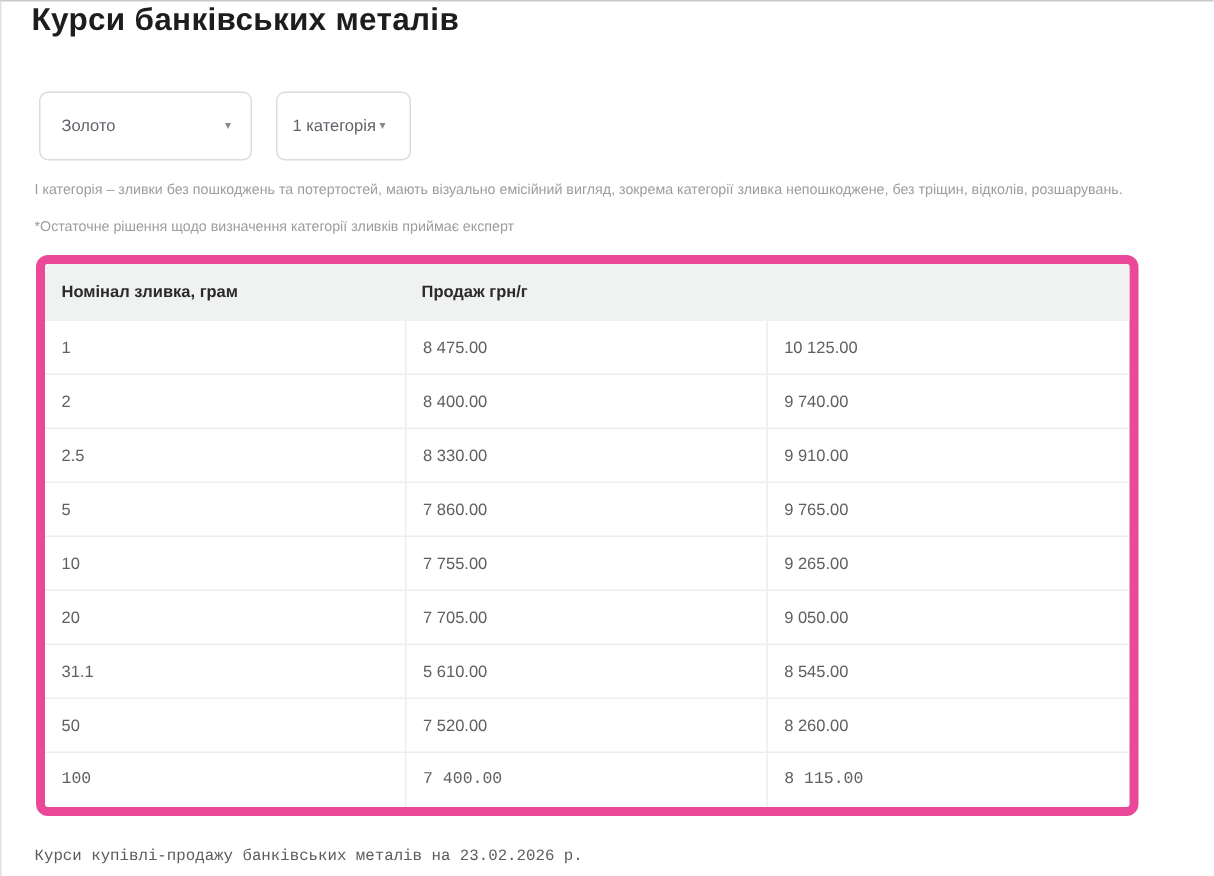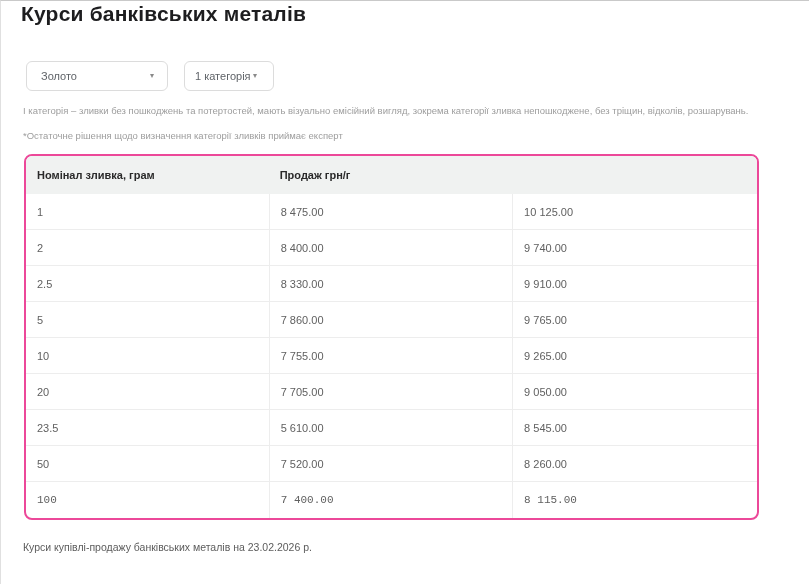--- a/index.html
+++ b/index.html
@@ -16,42 +16,42 @@
   h1.page-title {
     margin-top: 1px;
     margin-left: -2px;
     font-size: 21px;
     font-weight: 800;
     letter-spacing: 0.2px;
     color: #1d1d1f;
   }
   .filters { margin-top: 35px; margin-left: 3px; display: flex; align-items: center; }
   .select {
-    height: 30px;
+    height: 46px;
     border: 1px solid #dcdcdc;
     border-radius: 6px;
     background: #fff;
     display: flex; align-items: center; justify-content: space-between;
     font-size: 11px; color: #5f6368;
     cursor: pointer;
   }
   .select-metal { width: 142px; padding: 0 13px 0 14px; }
   .select-category { width: 90px; margin-left: 16px; padding: 0 16px 0 10px; justify-content: space-between; }
   .caret { font-size: 8px; color: #8a8a8a; line-height: 1; }
   .desc {
     margin-top: 13px;
     font-size: 9.5px; line-height: 13px;
     color: #9d9d9d;
     max-width: 742px;
   }
   .note { margin-top: 12px; max-width: 742px; }
   .rates-table {
     margin-top: 12px; margin-left: 1px;
     width: 735px;
-    border: 2px solid #ec4899;
+    border: 6px solid #ec4899;
     border-radius: 8px;
     overflow: hidden;
     background: #fff;
   }
   .thead {
     display: grid; grid-template-columns: 33.2% 33.3% 33.5%;
     background: #f0f2f1;
     height: 38px; align-items: center;
   }
   .th {
@@ -67,20 +67,21 @@
   .td {
     font-size: 11px; color: #606060;
     padding-left: 11px;
     height: 100%; display: flex; align-items: center;
   }
   .td + .td { border-left: 1px solid #ededed; }
   .footer-note {
     margin-top: 21px;
     font-size: 10.5px;
     color: #5c5c5c;
+    font-family: Liberation Mono, monospace;
   }
 </style>
 </head>
 <body>
 
 <div class="page">
 
   <h1 class="page-title">Курси банківських металів</h1>
 
   <div class="filters">
@@ -128,21 +129,21 @@
           <div class="td">10</div>
           <div class="td">7 755.00</div>
           <div class="td">9 265.00</div>
         </div>
         <div class="trow">
           <div class="td">20</div>
           <div class="td">7 705.00</div>
           <div class="td">9 050.00</div>
         </div>
         <div class="trow">
-          <div class="td">23.5</div>
+          <div class="td">31.1</div>
           <div class="td">5 610.00</div>
           <div class="td">8 545.00</div>
         </div>
         <div class="trow">
           <div class="td">50</div>
           <div class="td">7 520.00</div>
           <div class="td">8 260.00</div>
         </div>
         <div class="trow">
           <div class="td">100</div>

